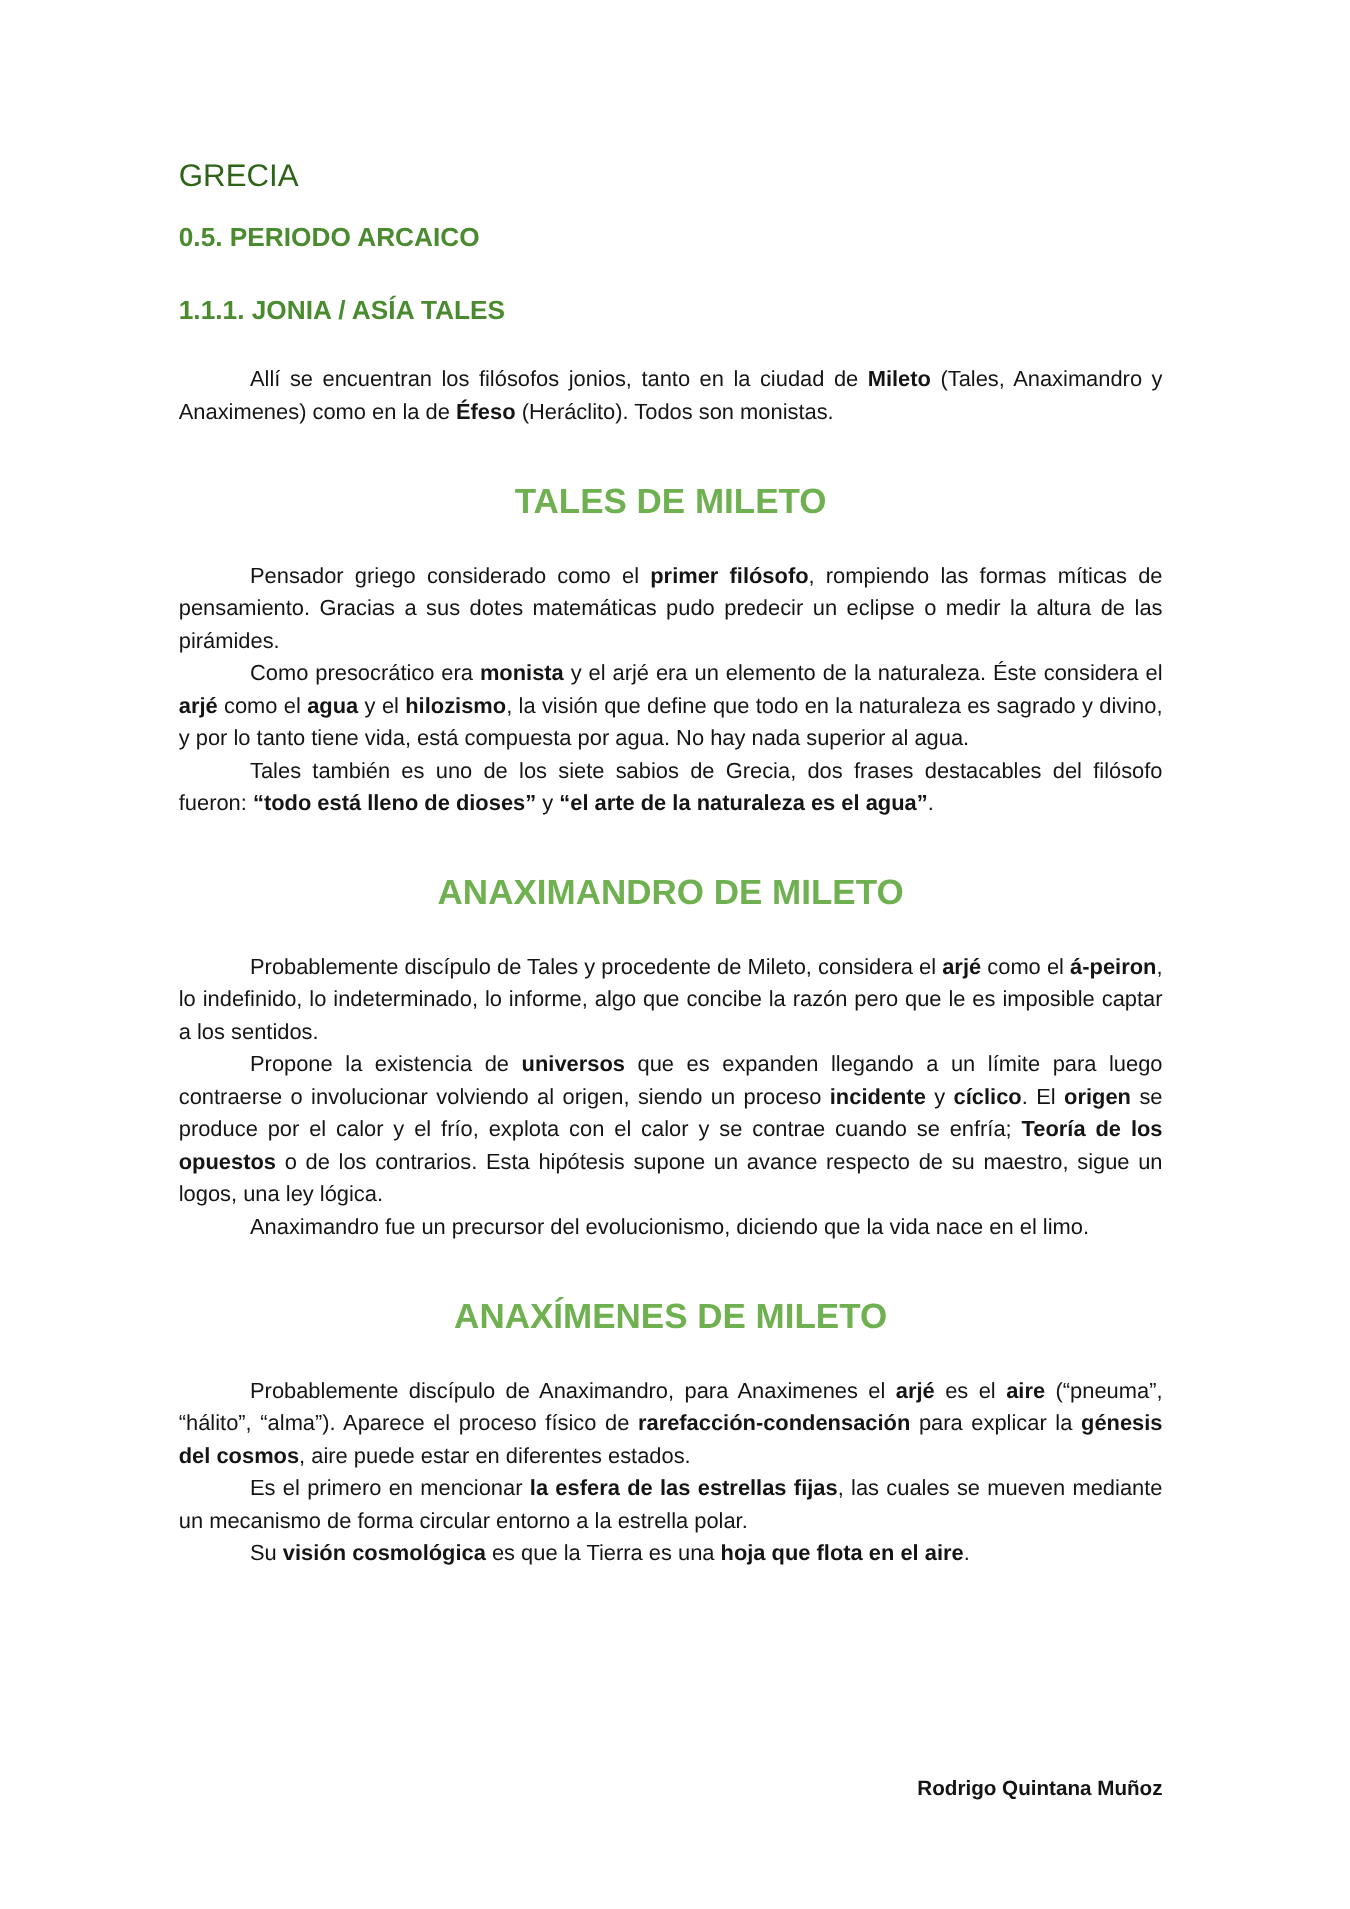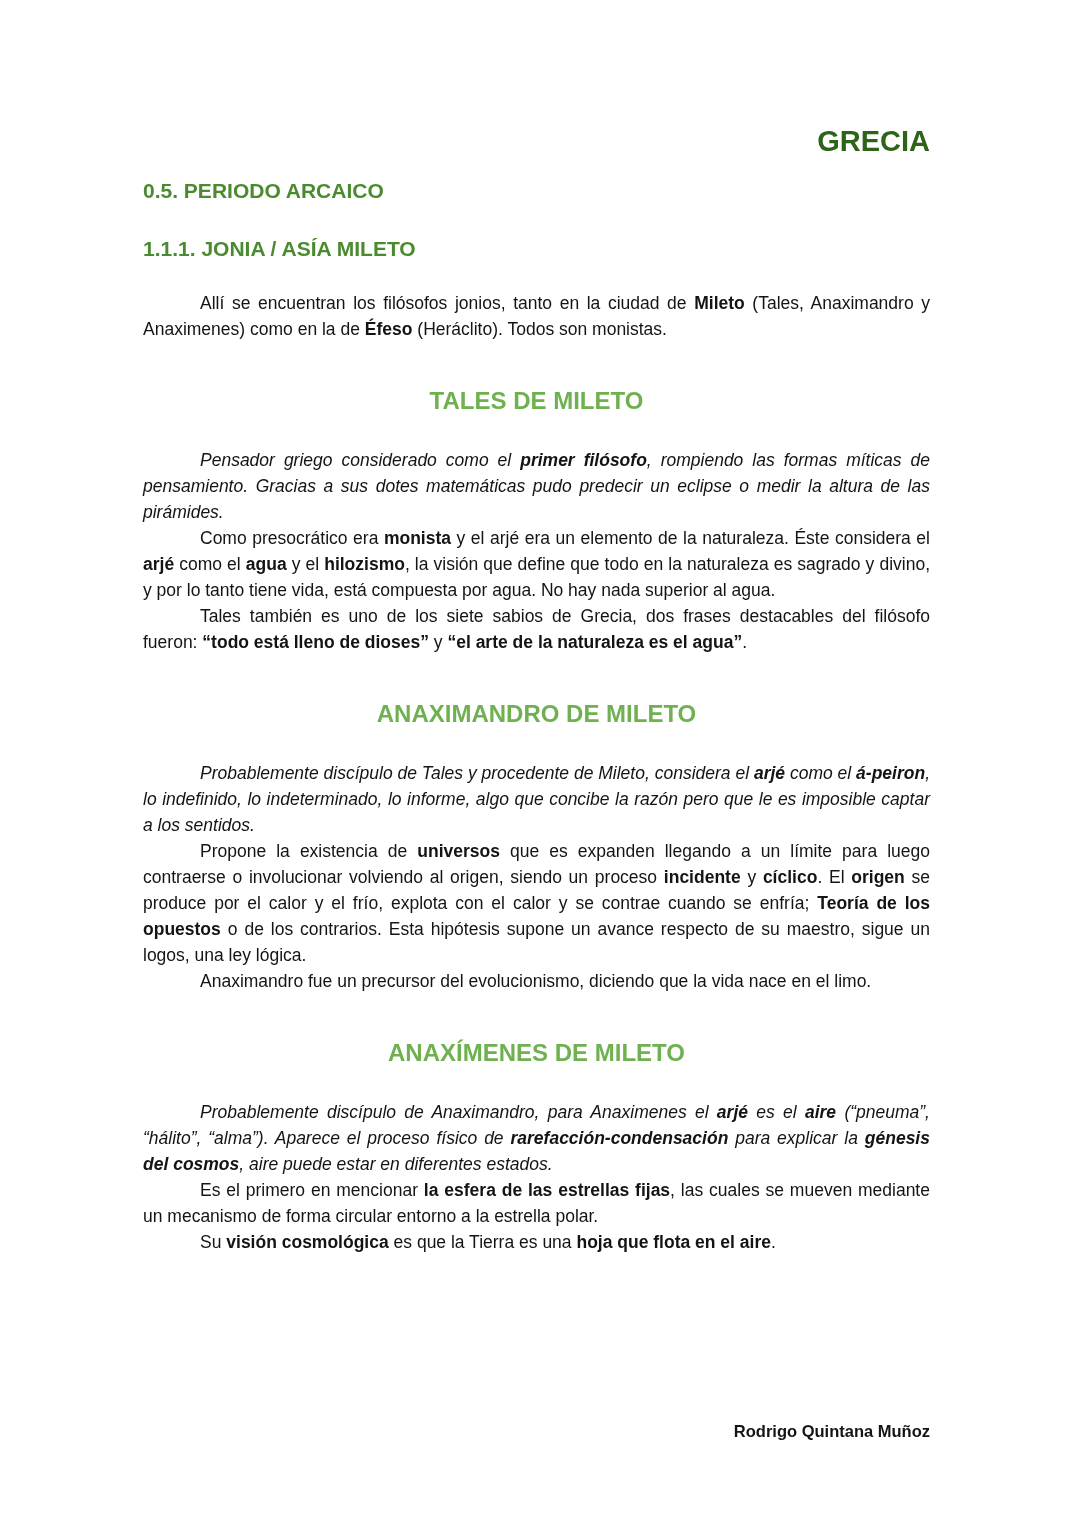--- a/index.html
+++ b/index.html
@@ -27,24 +27,24 @@
   }
   .content {
     position: absolute;
     left: 143px;
     top: 0;
     width: 787px;
     padding-top: 124px;
   }
   .doc-title {
     margin: 0;
-    font-size: 29px;
+    font-size: 25px;
     line-height: 34px;
-    font-weight: bold;
-    text-align: right;
+    font-weight: normal;
+    text-align: left;
     color: var(--title-green);
   }
   .num-heading {
     margin: 20px 0 0 0;
     font-size: 21px;
     line-height: 26px;
     font-weight: bold;
     color: var(--num-green);
   }
   .num-heading.sub {
@@ -57,48 +57,47 @@
     font-size: 17.5px;
     line-height: 26px;
     text-align: justify;
     text-indent: 57px;
     margin: 0;
     color: var(--body-text);
   }
   p.body-par strong { font-weight: bold; }
   .section-title {
     margin: 46px 0 0 0;
-    font-size: 24px;
+    font-size: 28px;
     line-height: 26px;
     font-weight: bold;
     text-align: center;
     color: var(--sec-green);
   }
   .section .pars p:first-child {
     margin-top: 33px;
-    font-style: italic;
   }
   .footer {
     position: absolute;
     top: 1420px;
     right: 150px;
     font-size: 16.5px;
     line-height: 22px;
     font-weight: bold;
     color: var(--body-text);
   }
 </style>
 </head>
 <body>
 
 <div class="page">
   <div class="content">
     <h1 class="doc-title">GRECIA</h1>
     <h2 class="num-heading">0.5. PERIODO ARCAICO</h2>
-    <h2 class="num-heading sub">1.1.1. JONIA / ASÍA MILETO</h2>
+    <h2 class="num-heading sub">1.1.1. JONIA / ASÍA TALES</h2>
     <div id="intro">
         <p class="body-par">Allí se encuentran los filósofos jonios, tanto en la ciudad de <strong>Mileto</strong> (Tales, Anaximandro y Anaximenes) como en la de <strong>Éfeso</strong> (Heráclito). Todos son monistas.</p>
       </div>
     <div id="sections">
         <div class="section">
           <h3 class="section-title">TALES DE MILETO</h3>
           <div class="pars">
             <p class="body-par">Pensador griego considerado como el <strong>primer filósofo</strong>, rompiendo las formas míticas de pensamiento. Gracias a sus dotes matemáticas pudo predecir un eclipse o medir la altura de las pirámides.</p>
             <p class="body-par">Como presocrático era <strong>monista</strong> y el arjé era un elemento de la naturaleza. Éste considera el <strong>arjé</strong> como el <strong>agua</strong> y el <strong>hilozismo</strong>, la visión que define que todo en la naturaleza es sagrado y divino, y por lo tanto tiene vida, está compuesta por agua. No hay nada superior al agua.</p>
             <p class="body-par">Tales también es uno de los siete sabios de Grecia, dos frases destacables del filósofo fueron: <strong>“todo está lleno de dioses”</strong> y <strong>“el arte de la naturaleza es el agua”</strong>.</p>

